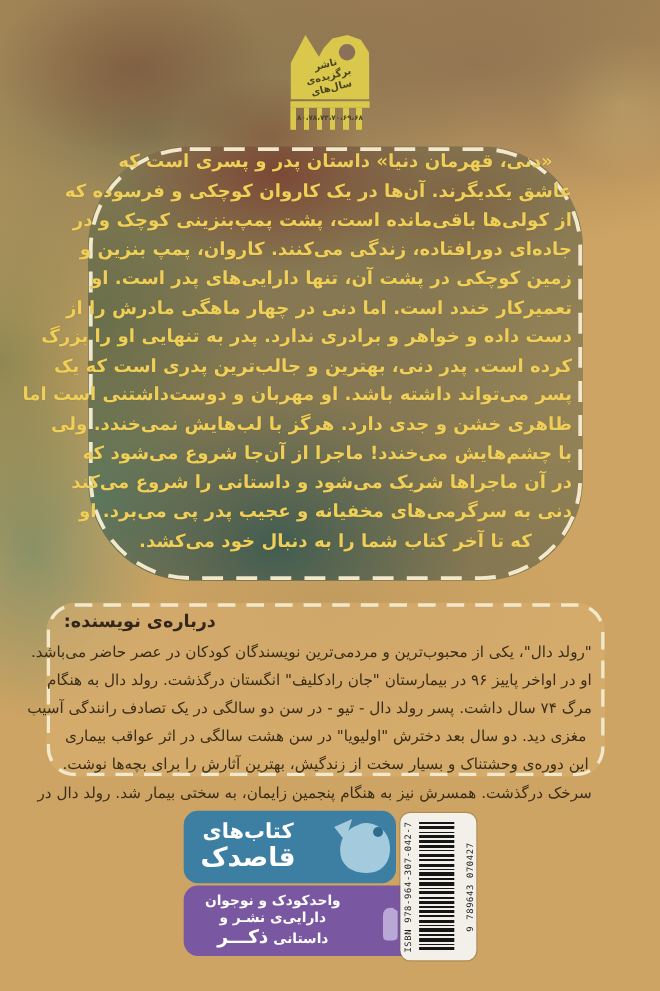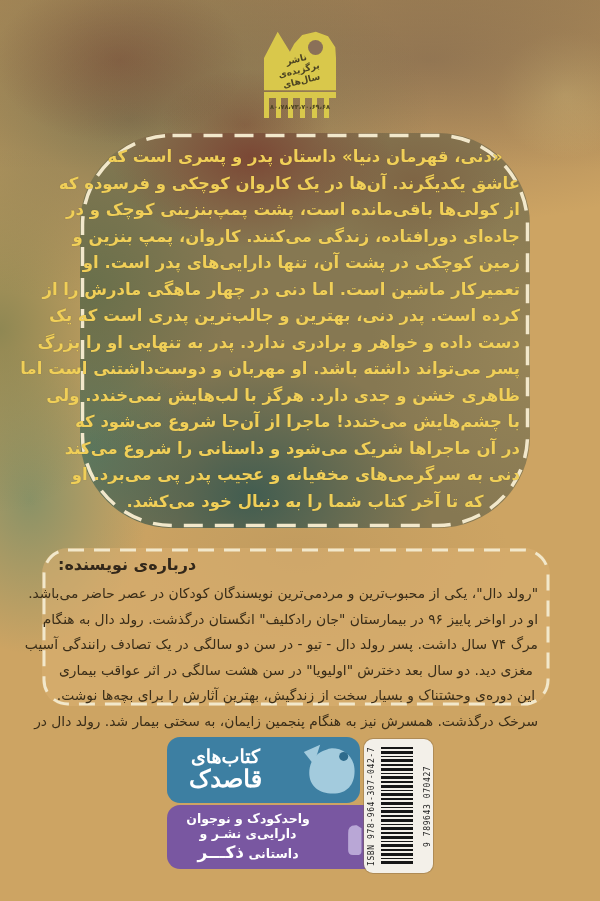--- a/index.html
+++ b/index.html
@@ -50,21 +50,21 @@
     background-image:
       radial-gradient(ellipse 200px 130px at 38% 6%, rgba(120,60,46,0.80), transparent 70%),
       radial-gradient(ellipse 160px 110px at 74% 12%, rgba(120,85,58,0.55), transparent 70%),
       radial-gradient(ellipse 200px 240px at 2% 40%, rgba(92,108,72,0.70), transparent 70%),
       radial-gradient(ellipse 260px 200px at 38% 92%, rgba(54,88,80,0.85), transparent 70%),
       radial-gradient(ellipse 150px 180px at 2% 80%, rgba(66,120,102,0.60), transparent 70%),
       radial-gradient(ellipse 220px 260px at 100% 55%, rgba(158,138,90,0.70), transparent 72%);
   }
   .bubble svg.border, .about svg.border{position:absolute;left:0;top:0;pointer-events:none;}
   .bubble-text{
-    position:absolute;left:10px;right:10px;top:11px;direction:rtl;text-align:center;
+    position:absolute;left:10px;right:10px;top:1px;direction:rtl;text-align:center;
     color:#f0cf58;font-weight:bold;font-size:16.5px;line-height:26.5px;
     text-shadow:0 0 1px rgba(60,50,20,0.35);
   }
   .bubble-text div{white-space:nowrap;}
 
   
   .about{
     position:absolute;left:42px;top:548px;width:508px;height:158px;border-radius:26px;
     background:rgba(218,177,115,0.55);
   }
@@ -79,21 +79,20 @@
   .about-body div{white-space:nowrap;}
 
   
   .ghasedak{
     position:absolute;left:167px;top:737px;width:193px;height:66px;border-radius:13px;
     background:#3d7fa2;display:flex;align-items:center;
   }
   .ghasedak .txt{
     flex:1;direction:rtl;text-align:center;color:#ffffff;font-weight:bold;line-height:1.05;
     padding-right:10px;
-    font-family:Liberation Serif, serif;
   }
   .ghasedak .l1{font-size:19px;}
   .ghasedak .l2{font-size:24px;letter-spacing:1px;}
   .ghasedak .bird{width:58px;height:56px;margin-left:8px;flex:0 0 auto;}
 
   
   .zekr{
     position:absolute;left:167px;top:805px;width:222px;height:64px;border-radius:13px;
     background:#7957a1;display:flex;align-items:center;
   }
@@ -142,23 +141,23 @@
   <div class="bubble">
     <svg class="border" width="450" height="395">
       <rect x="2.5" y="2.5" width="445" height="390" rx="90" fill="none" stroke="#f2e8cb" stroke-width="3.5" stroke-dasharray="19 12"></rect>
     </svg>
     <div class="bubble-text">
       <div>«دنی، قهرمان دنیا» داستان پدر و پسری است که</div>
       <div>عاشق یکدیگرند. آن‌ها در یک کاروان کوچکی و فرسوده که</div>
       <div>از کولی‌ها باقی‌مانده است، پشت پمپ‌بنزینی کوچک و در</div>
       <div>جاده‌ای دورافتاده، زندگی می‌کنند. کاروان، پمپ بنزین و</div>
       <div>زمین کوچکی در پشت آن، تنها دارایی‌های پدر است. او</div>
-      <div>تعمیرکار ماشین است. اما دنی در چهار ماهگی مادرش را از</div>
+      <div>تعمیرکار خندد است. اما دنی در چهار ماهگی مادرش را از</div>
+      <div>دست داده و خواهر و برادری ندارد. پدر به تنهایی او را بزرگ</div>
       <div>کرده است. پدر دنی، بهترین و جالب‌ترین پدری است که یک</div>
-      <div>دست داده و خواهر و برادری ندارد. پدر به تنهایی او را بزرگ</div>
       <div>پسر می‌تواند داشته باشد. او مهربان و دوست‌داشتنی است اما</div>
       <div>ظاهری خشن و جدی دارد. هرگز با لب‌هایش نمی‌خندد. ولی</div>
       <div>با چشم‌هایش می‌خندد! ماجرا از آن‌جا شروع می‌شود که</div>
       <div>در آن ماجراها شریک می‌شود و داستانی را شروع می‌کند</div>
       <div>دنی به سرگرمی‌های مخفیانه و عجیب پدر پی می‌برد. او</div>
       <div>که تا آخر کتاب شما را به دنبال خود می‌کشد.</div>
     </div>
   </div>
 
   <div class="about">

